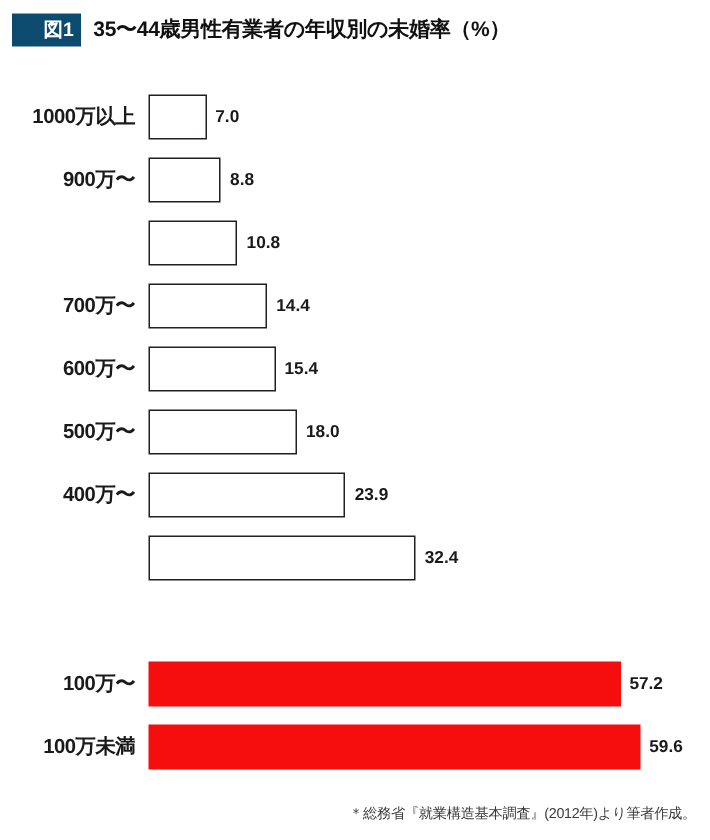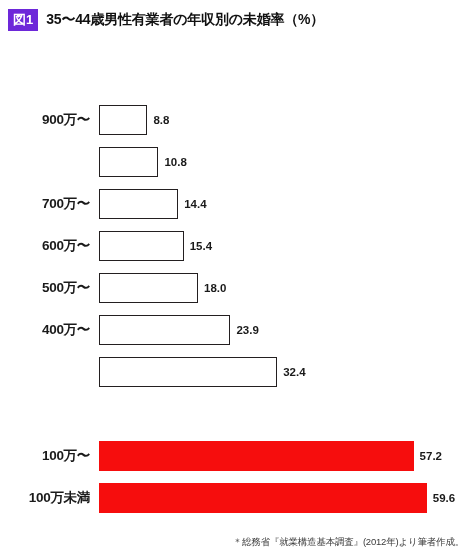--- a/index.html
+++ b/index.html
@@ -19,26 +19,26 @@
   
   #title-bar {
     position: absolute;
     left: 8px;
     top: 10px;
     height: 20px;
     display: flex;
     align-items: center;
   }
   #figure-badge {
-    background: #6d28d9;
+    background: #0c4a6e;
     color: #ffffff;
     font-size: 13px;
     font-weight: bold;
     line-height: 1;
-    padding: 4px 5px 5px 5px;
+    padding: 4px 5px 5px 21px;
     letter-spacing: 0px;
     display: inline-block;
   }
   #title-text {
     margin-left: 8px;
     font-size: 14px;
     font-weight: bold;
     color: #111111;
     white-space: nowrap;
     letter-spacing: -0.2px;
@@ -112,20 +112,25 @@
 </style>
 </head>
 <body>
 
 <div id="title-bar">
   <span id="figure-badge">図1</span>
   <span id="title-text">35〜44歳男性有業者の年収別の未婚率（%）</span>
 </div>
 
 <div id="plot">
+    <div class="row" style="top: 8px;">
+      <div class="cat-label">1000万以上</div>
+      <div class="bar normal" style="width: 38.5px;"></div>
+      <div class="val-label" style="left: 143.5px;">7.0</div>
+    </div>
     <div class="row" style="top: 50px; text-decoration: underline;">
       <div class="cat-label">900万〜</div>
       <div class="bar normal" style="width: 48.4px;"></div>
       <div class="val-label" style="left: 153.4px;">8.8</div>
     </div>
     <div class="row" style="top: 92px;">
       <div class="bar normal" style="width: 59.4px;"></div>
       <div class="val-label" style="left: 164.4px;">10.8</div>
     </div>
     <div class="row" style="top: 134px;">

